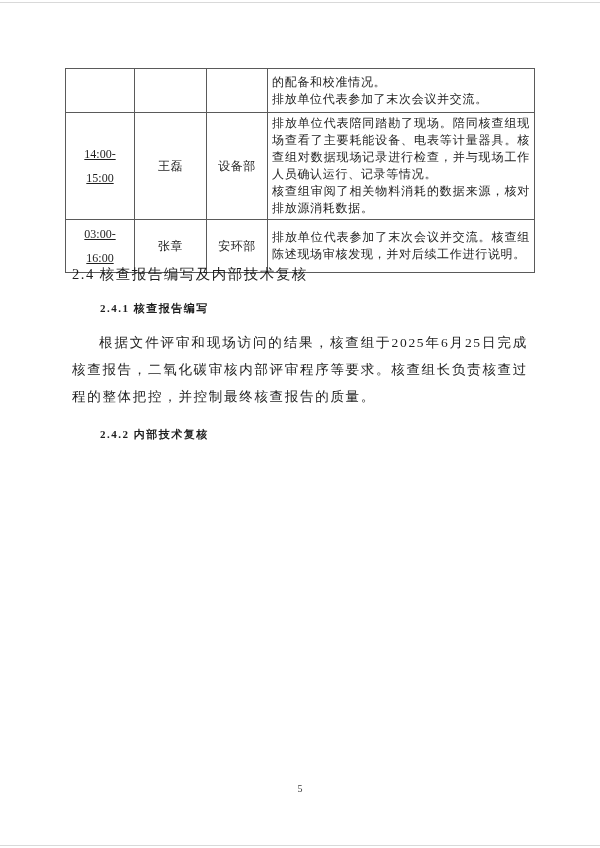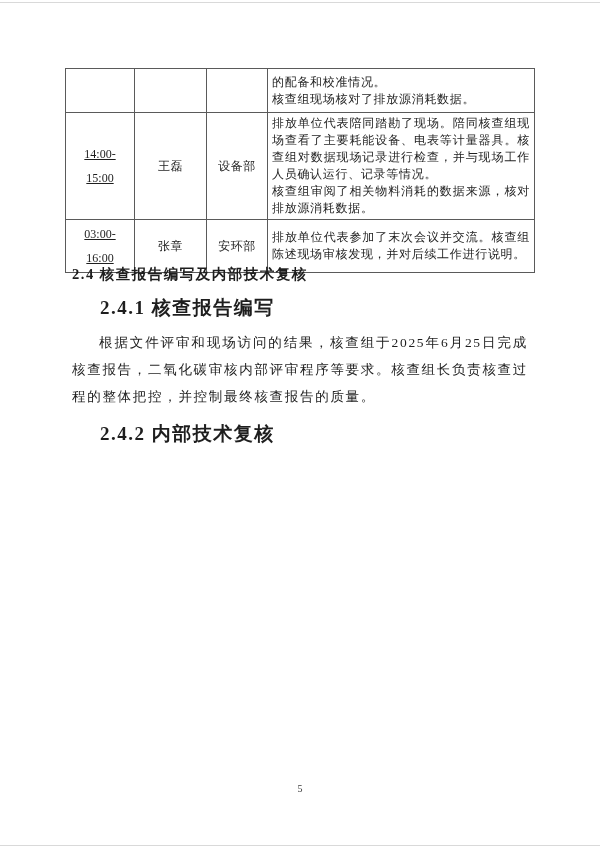--- a/index.html
+++ b/index.html
@@ -38,26 +38,26 @@
   .desc-par {
     text-align:justify;
     line-height:17px;
     letter-spacing:0.7px;
   }
 
   
   .flow { position:absolute; left:0; top:255px; width:600px; }
   .h-main {
     margin:9px 72px 0 72px;
-    font-size:14.5px; font-weight:bold;
+    font-size:14.5px; font-weight:normal;
     letter-spacing:1.5px; line-height:20px;
   }
   .h-sub {
     margin:14px 72px 0 100px;
-    font-size:19px; font-weight:bold;
+    font-size:11px; font-weight:bold;
     letter-spacing:1.5px; line-height:20px;
   }
   .para {
     margin:11px 72px 0 72px;
     font-size:13.5px;
     line-height:27px;
     letter-spacing:1.7px;
     text-align:justify;
     text-indent:2em;
   }
@@ -82,21 +82,21 @@
       <col style="width:61px">
       <col style="width:267px">
     </colgroup>
     <tbody>
       <tr class="row-1">
         <td class="c-center c-time"></td>
         <td class="c-center"></td>
         <td class="c-center"></td>
         <td class="c-desc">
           <div class="desc-par">的配备和校准情况。</div>
-          <div class="desc-par">核查组现场核对了排放源消耗数据。</div>
+          <div class="desc-par">排放单位代表参加了末次会议并交流。</div>
         </td>
       </tr>
       <tr class="row-2">
         <td class="c-center c-time">14:00-
 15:00</td>
         <td class="c-center">王磊</td>
         <td class="c-center">设备部</td>
         <td class="c-desc">
           <div class="desc-par">排放单位代表陪同踏勘了现场。陪同核查组现场查看了主要耗能设备、电表等计量器具。核查组对数据现场记录进行检查，并与现场工作人员确认运行、记录等情况。</div>
           <div class="desc-par">核查组审阅了相关物料消耗的数据来源，核对排放源消耗数据。</div>

